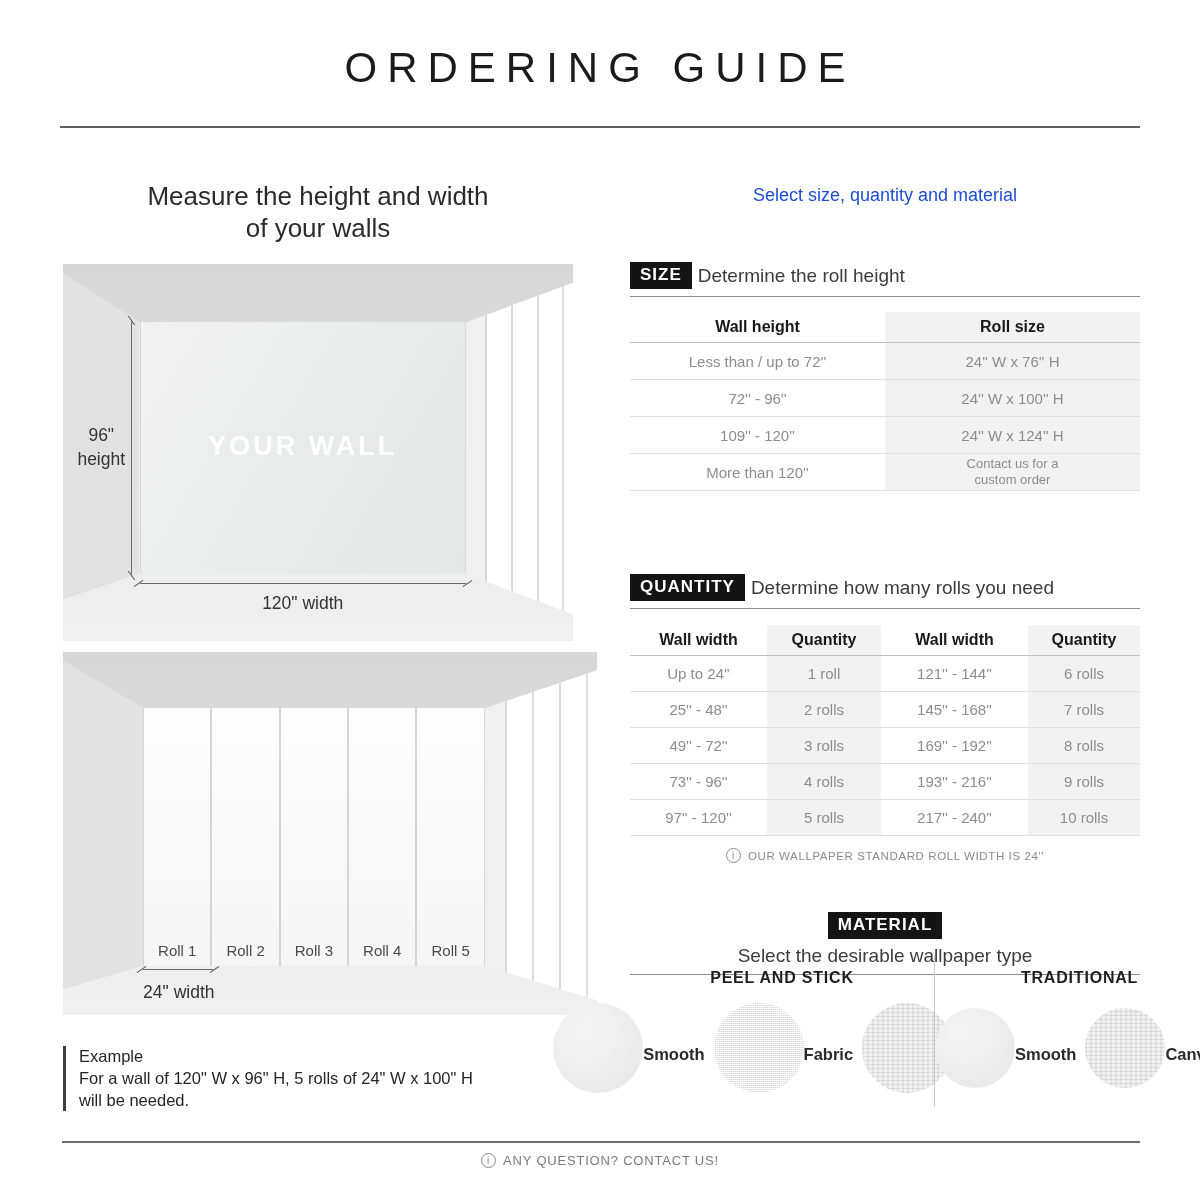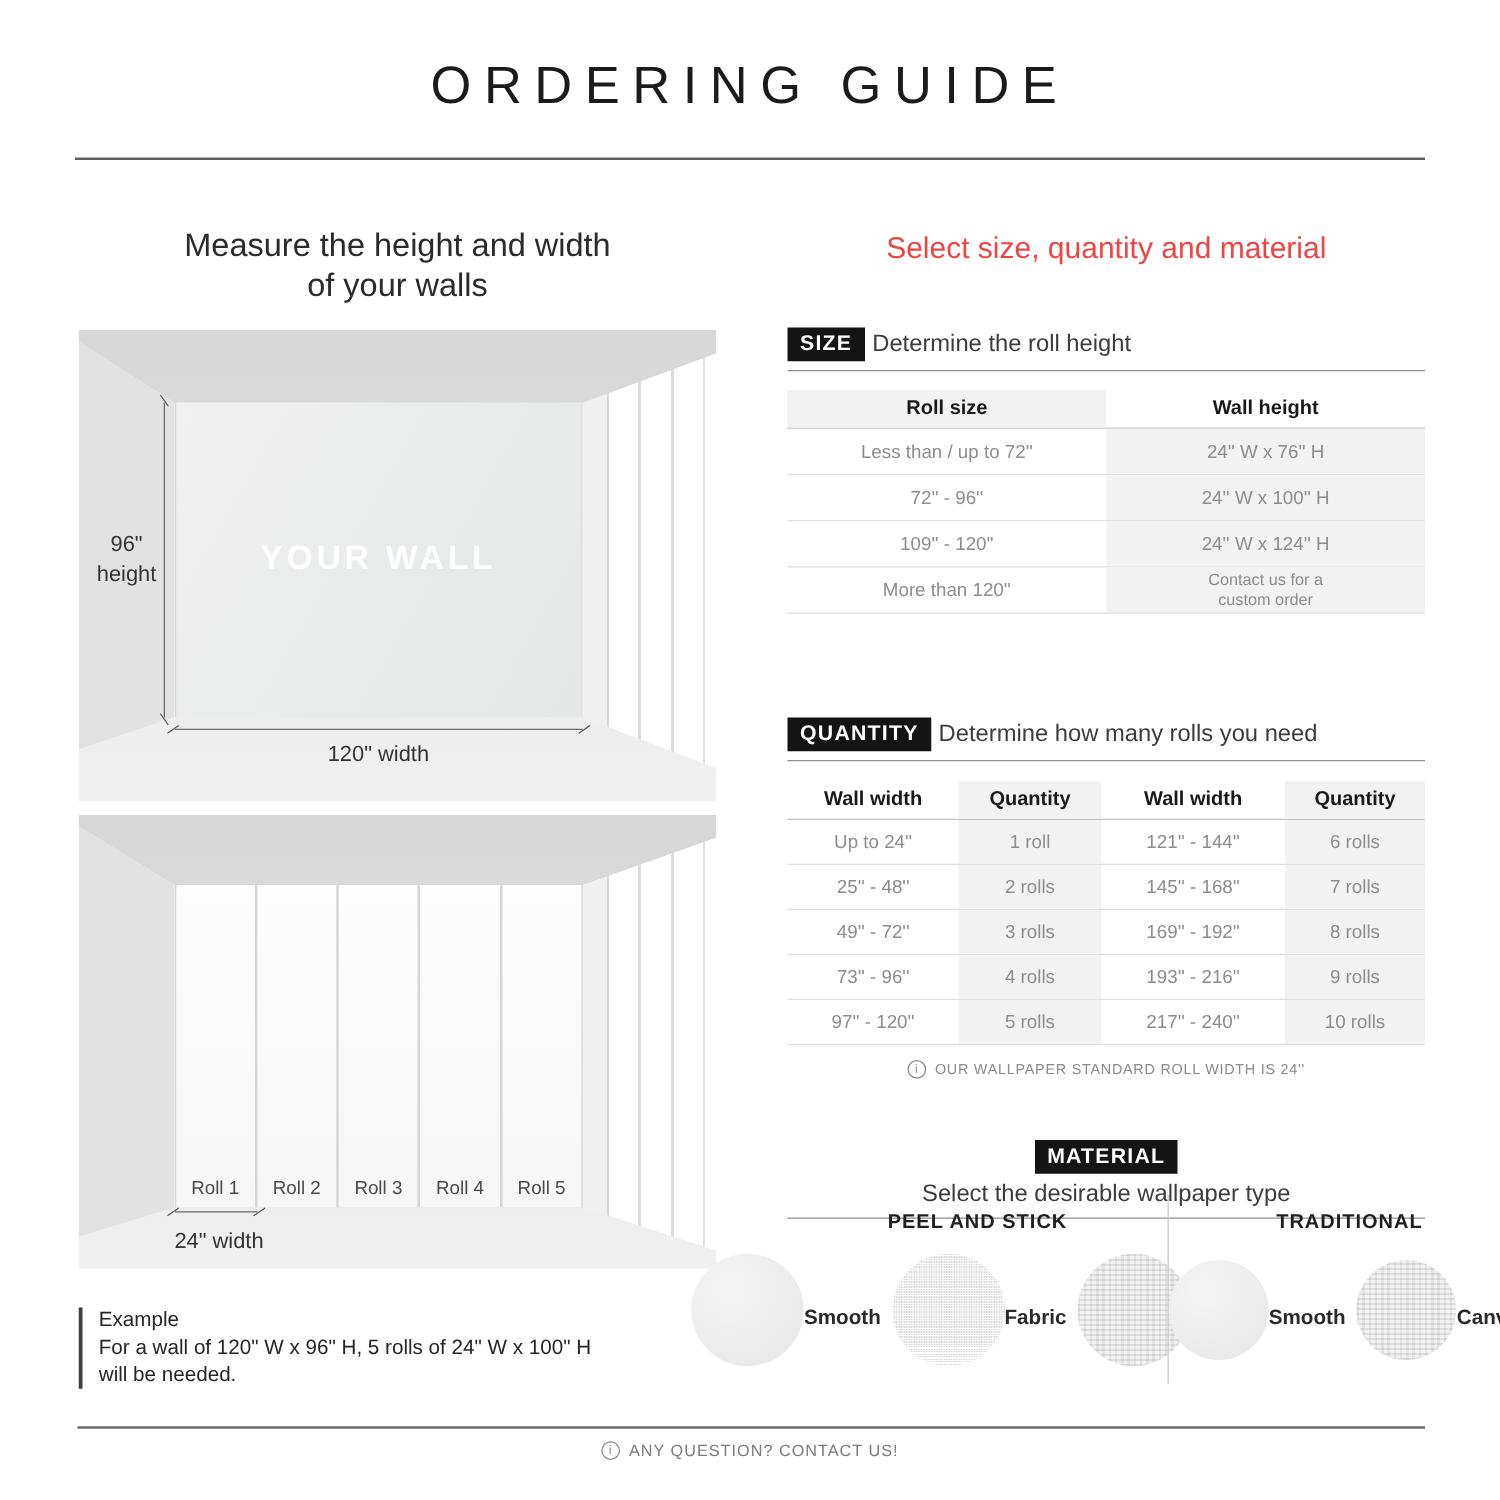--- a/index.html
+++ b/index.html
@@ -14,27 +14,27 @@
   }
   .rule-top { position:absolute; top:126px; left:60px; width:1080px; height:2px; background:#5f5f5f; }
 
   
   .left-heading {
     position:absolute; top:181px; left:63px; width:510px; text-align:center;
     font-size:26px; line-height:1.22; color:#2b2b2b; font-weight:400;
   }
   .right-heading {
     position:absolute; top:185px; left:630px; width:510px; text-align:center;
-    font-size:24px; color:#ef4444; font-weight:400;
+    font-size:18px; color:#1d4ed8; font-weight:400;
   }
 
   
   .room { position:absolute; left:63px; width:510px; overflow:hidden; background:#f4f4f4; }
   .room1 { top:264px; height:377px; }
-  .room2 { top:652px; height:363px; }
+  .room2 { top:652px; height:363px;padding-left:24px; }
   .room > div { position:absolute; }
   .ceiling { inset:0; background:linear-gradient(180deg,#d7d7d7,#e7e7e7);
     clip-path:polygon(0 0,100% 0,100% 5%,79% 15.5%,15% 15.5%,0 2.5%); }
   .wall-left { inset:0; background:linear-gradient(90deg,#e1e1e1,#ececec); }
   .room1 .wall-left { clip-path:polygon(0 2.5%,15% 15.5%,15% 82.2%,0 89%); }
   .room2 .wall-left { clip-path:polygon(0 2.5%,15% 15.5%,15% 86.5%,0 93%); }
   .floor { inset:0; background:linear-gradient(180deg,#e2e2e2,#f0f0f0); }
   .room1 .floor { clip-path:polygon(0 89%,15% 82.2%,79% 82.2%,100% 93%,100% 100%,0 100%); }
   .room2 .floor { clip-path:polygon(0 93%,15% 86.5%,79% 86.5%,100% 96%,100% 100%,0 100%); }
   .window-zone { inset:0;
@@ -201,22 +201,22 @@
     <div>For a wall of 120" W x 96" H, 5 rolls of 24" W x 100" H</div>
     <div>will be needed.</div>
   </div>
 
   <div class="badge-row size">
     <span class="badge">SIZE</span>
     <span class="badge-sub">Determine the roll height</span>
   </div>
   <div class="tbl size-tbl">
     <div class="tbl-row head">
+      <div class="cell c1">Wall height</div>
       <div class="cell c2 shade">Roll size</div>
-      <div class="cell c1">Wall height</div>
     </div>
     <div class="tbl-row">
       <div class="cell c1">Less than / up to 72''</div>
       <div class="cell c2 shade">24'' W x 76'' H</div>
     </div>
     <div class="tbl-row">
       <div class="cell c1">72'' - 96''</div>
       <div class="cell c2 shade">24'' W x 100'' H</div>
     </div>
     <div class="tbl-row">

